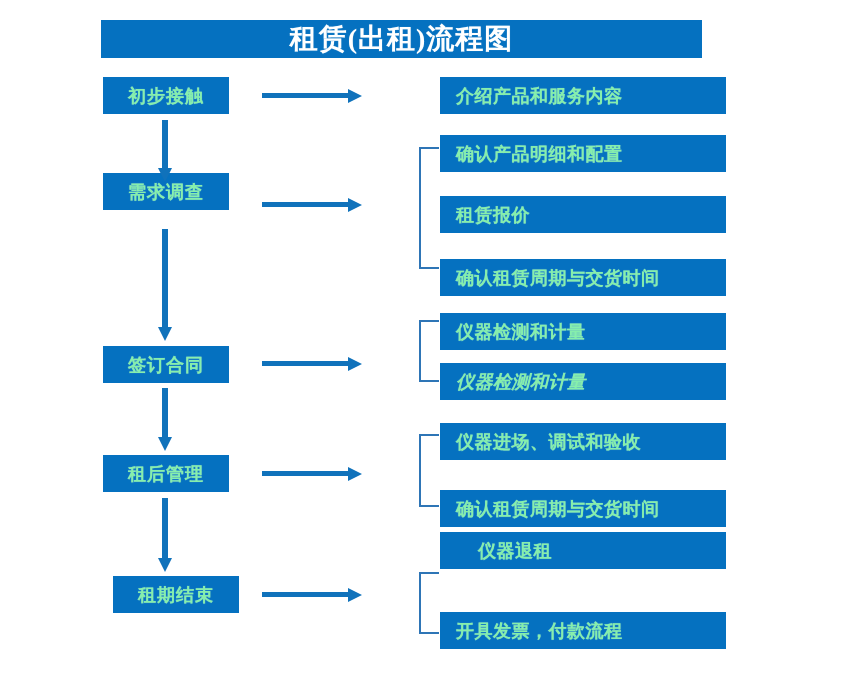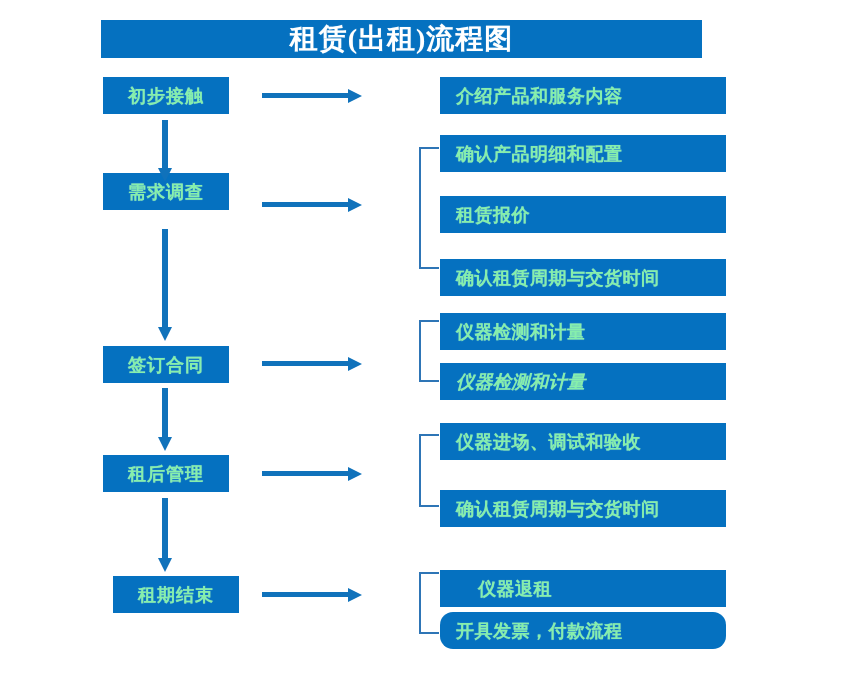--- a/index.html
+++ b/index.html
@@ -109,22 +109,22 @@
     </div>
   <div id="detail-layer">
       <div class="detail-box" style="top: 77px;">介绍产品和服务内容</div>
       <div class="detail-box" style="top: 135px;">确认产品明细和配置</div>
       <div class="detail-box" style="top: 196px;">租赁报价</div>
       <div class="detail-box" style="top: 259px;">确认租赁周期与交货时间</div>
       <div class="detail-box" style="top: 313px;">仪器检测和计量</div>
       <div class="detail-box" style="top: 363px; font-style: italic;">仪器检测和计量</div>
       <div class="detail-box" style="top: 423px;">仪器进场、调试和验收</div>
       <div class="detail-box" style="top: 490px;">确认租赁周期与交货时间</div>
-      <div class="detail-box" style="top: 570px; padding-left: 38px;">仪器退租</div>
-      <div class="detail-box" style="top: 612px; border-radius: 13px;">开具发票，付款流程</div>
+      <div class="detail-box" style="top: 532px; padding-left: 38px;">仪器退租</div>
+      <div class="detail-box" style="top: 612px;">开具发票，付款流程</div>
     </div>
   <div id="arrow-layer">
       <div class="h-arrow" style="top: 87px;">
         <svg width="100" height="18" viewBox="0 0 100 18">
           <rect x="0" y="6" width="88" height="5" fill="#1072bb"></rect>
           <polygon points="86,2 100,9 86,16" fill="#1072bb"></polygon>
         </svg>
       </div>
       <div class="h-arrow" style="top: 196px;">
         <svg width="100" height="18" viewBox="0 0 100 18">

